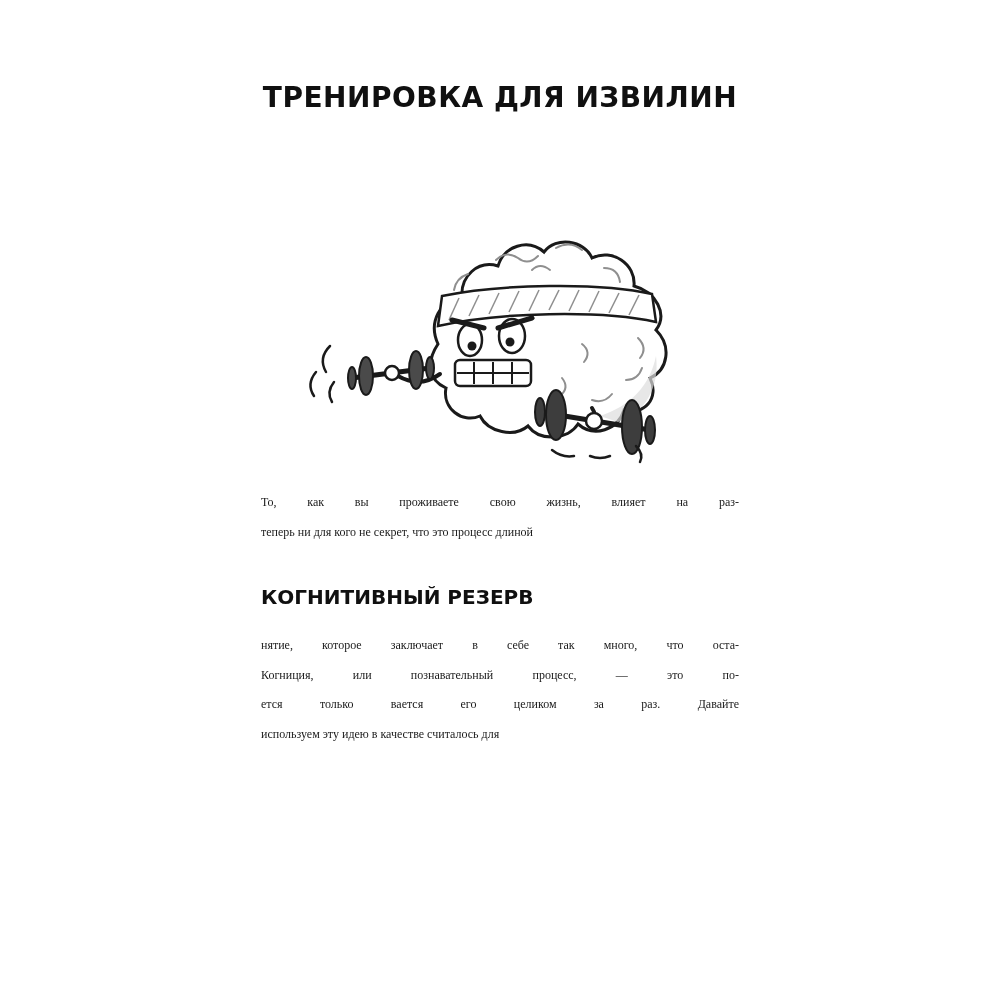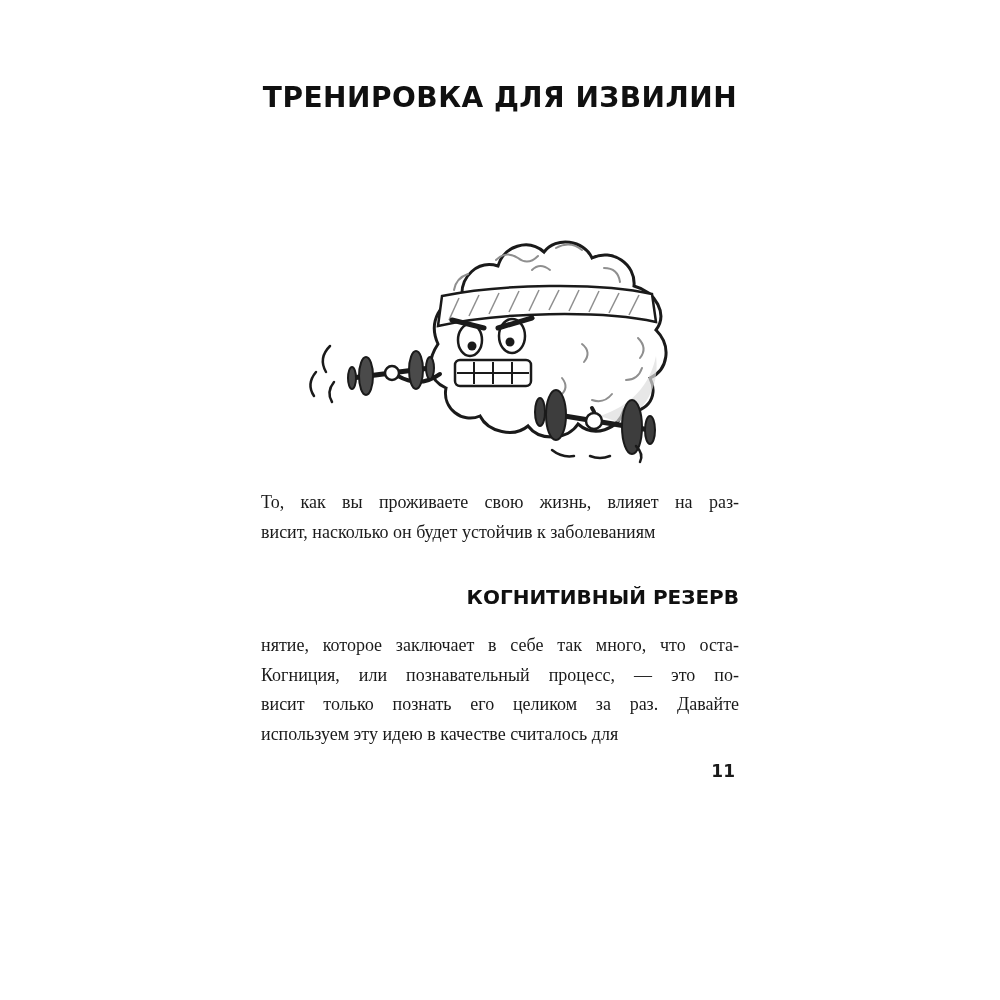--- a/index.html
+++ b/index.html
@@ -28,38 +28,38 @@
     color: #101010;
     white-space: nowrap;
   }
   .illustration {
     margin-top: 110px;
     display: flex;
     justify-content: center;
   }
   .para {
     margin-top: 22px;
-    font-size: 18px;
+    font-size: 12px;
     line-height: 29.5px;
     color: #1a1a1a;
   }
   .para .line {
     text-align: justify;
     text-align-last: justify;
   }
   .para .line:last-child {
     text-align-last: left;
   }
   .subheading {
     margin-top: 38px;
     font-family: "DejaVu Sans", sans-serif;
     font-weight: 700;
     font-size: 20px;
     line-height: 24px;
-    text-align: right;
+    text-align: left;
     color: #101010;
   }
   .page-number {
     margin-top: 12px;
     text-align: right;
     padding-right: 4px;
     font-family: "DejaVu Sans", sans-serif;
     font-weight: 700;
     font-size: 17px;
     color: #1a1a1a;
@@ -169,28 +169,27 @@
         <g fill="none" stroke="#1a1a1a" stroke-width="2.5" stroke-linecap="round">
           <path d="M 252,224 q 10,8 22,6"></path>
           <path d="M 290,230 q 10,4 20,0"></path>
           <path d="M 336,220 q 8,8 4,16"></path>
         </g>
       </svg>
     </div>
 
     <div class="para">
         <div class="line">То, как вы проживаете свою жизнь, влияет на раз-</div>
-        <div class="line">висит, насколько он будет устойчив к заболеваниям</div>
+        <div class="line">теперь ни для кого не секрет, что это процесс длиной</div>
       </div>
 
     <h2 class="subheading">КОГНИТИВНЫЙ РЕЗЕРВ</h2>
 
     <div class="para">
         <div class="line">нятие, которое заключает в себе так много, что оста-</div>
         <div class="line">Когниция, или познавательный процесс, — это по-</div>
-        <div class="line">висит только познать его целиком за раз. Давайте</div>
+        <div class="line">ется только вается его целиком за раз. Давайте</div>
         <div class="line">используем эту идею в качестве считалось для</div>
       </div>
 
-    <div class="page-number">11</div>
 
   </div>
 </div>
 
 </body></html>

